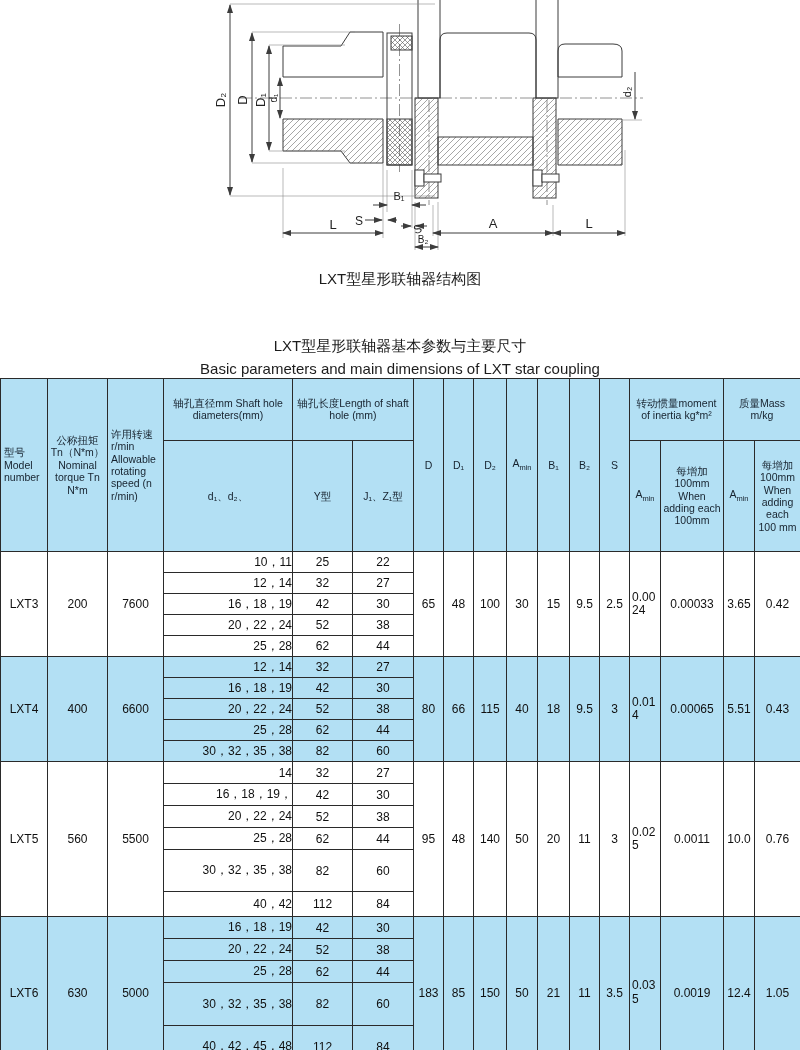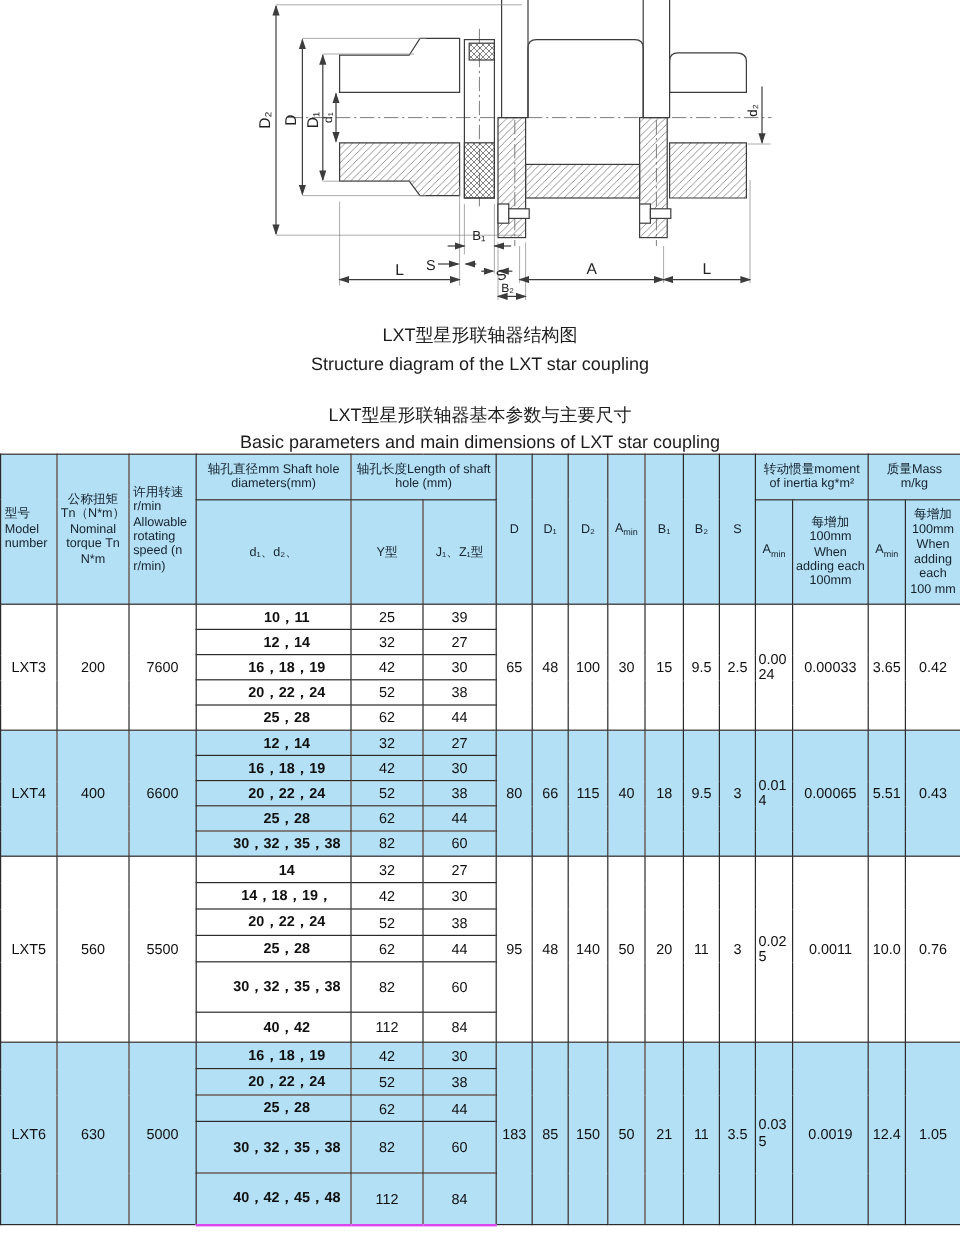--- a/index.html
+++ b/index.html
@@ -12,31 +12,31 @@
   
   .cap{position:absolute;left:0;width:800px;text-align:center;font-size:15px;color:#1c1c1c;}
   .cap-zh1{top:270px;}
   .cap-en1{top:295px;}
   .cap-zh2{top:337px;}
   .cap-en2{top:360px;}
 
   
   table.params{position:absolute;top:378px;left:0;width:800px;border-collapse:collapse;table-layout:fixed;}
   .params th,.params td{border:1px solid #2a2a2a;overflow:hidden;vertical-align:middle;}
-  .params thead th{background:#b3e0f4;font-weight:normal;font-size:10.5px;line-height:1.18;padding:6px 1px;color:#16222e;text-align:center;}
+  .params thead th{background:#b3e0f4;font-weight:normal;font-size:10.5px;line-height:1.18;padding:18px 1px;color:#16222e;text-align:center;}
   .hrow1{height:32px;}
   .hrow2{height:40px;}
   .hleft{text-align:left !important;padding-left:3px !important;}
   .sym{font-size:12px;}
   sub{font-size:7.5px;}
   .small1{font-size:9px;line-height:1.15;}
   .small2{font-size:7.5px;line-height:1.15;}
   .params td{font-size:12px;text-align:center;padding:0;color:#101010;background:#fff;}
   tr.shaded td{background:#b3e0f4;}
-  td.cell-d{text-align:center;padding-left:22px;font-weight:bold;}
+  td.cell-d{text-align:right;padding-left:22px;}
   td.cell-j{word-break:break-all;line-height:1.1;padding:0 2px;text-align:left;}
   .params tbody tr:last-child td{border-bottom:2px solid #d946ef;}
 </style>
 </head>
 <body>
 
 <div class="page">
 
   <svg class="diagram" viewBox="0 0 465 250">
     <defs>
@@ -143,21 +143,20 @@
       <text x="174" y="225" font-size="12">S</text>
       <text transform="translate(234 233) rotate(-20)" font-size="12">S</text>
       <text x="148" y="229">L</text>
       <text x="308" y="228">A</text>
       <text x="404" y="228">L</text>
       <text x="238" y="243" font-size="10">B₂</text>
     </g>
   </svg>
 
   <div class="cap cap-zh1">LXT型星形联轴器结构图</div>
-  <div class="cap cap-en1">Structure diagram of the LXT star coupling</div>
   <div class="cap cap-en2">Basic parameters and main dimensions of LXT star coupling</div>
   <div class="cap cap-zh2">LXT型星形联轴器基本参数与主要尺寸</div>
 
   <table class="params">
     <colgroup>
       <col style="width:47px">
         <col style="width:60px">
         <col style="width:56px">
       <col style="width:129px">
         <col style="width:60px">
@@ -227,21 +226,21 @@
         </th>
       </tr>
     </thead>
     <tbody>
         <tr style="height: 21px;">
           <td class="cell-model" rowspan="5">LXT3</td>
           <td class="cell-num" rowspan="5">200</td>
           <td class="cell-num" rowspan="5">7600</td>
           <td class="cell-d">10，11</td>
           <td class="cell-num">25</td>
-          <td class="cell-num">39</td>
+          <td class="cell-num">22</td>
           <td class="cell-num" rowspan="5">65</td>
           <td class="cell-num" rowspan="5">48</td>
           <td class="cell-num" rowspan="5">100</td>
           <td class="cell-num" rowspan="5">30</td>
           <td class="cell-num" rowspan="5">15</td>
           <td class="cell-num" rowspan="5">9.5</td>
           <td class="cell-num" rowspan="5">2.5</td>
           <td class="cell-j" rowspan="5">0.0024</td>
           <td class="cell-num" rowspan="5">0.00033</td>
           <td class="cell-num" rowspan="5">3.65</td>
@@ -319,21 +318,21 @@
           <td class="cell-num" rowspan="6">50</td>
           <td class="cell-num" rowspan="6">20</td>
           <td class="cell-num" rowspan="6">11</td>
           <td class="cell-num" rowspan="6">3</td>
           <td class="cell-j" rowspan="6">0.025</td>
           <td class="cell-num" rowspan="6">0.0011</td>
           <td class="cell-num" rowspan="6">10.0</td>
           <td class="cell-num" rowspan="6">0.76</td>
         </tr>
         <tr style="height: 22px;">
-          <td class="cell-d">14，18，19，</td>
+          <td class="cell-d">16，18，19，</td>
           <td class="cell-num">42</td>
           <td class="cell-num">30</td>
         </tr>
         <tr style="height: 22px;">
           <td class="cell-d">20，22，24</td>
           <td class="cell-num">52</td>
           <td class="cell-num">38</td>
         </tr>
         <tr style="height: 22px;">
           <td class="cell-d">25，28</td>

